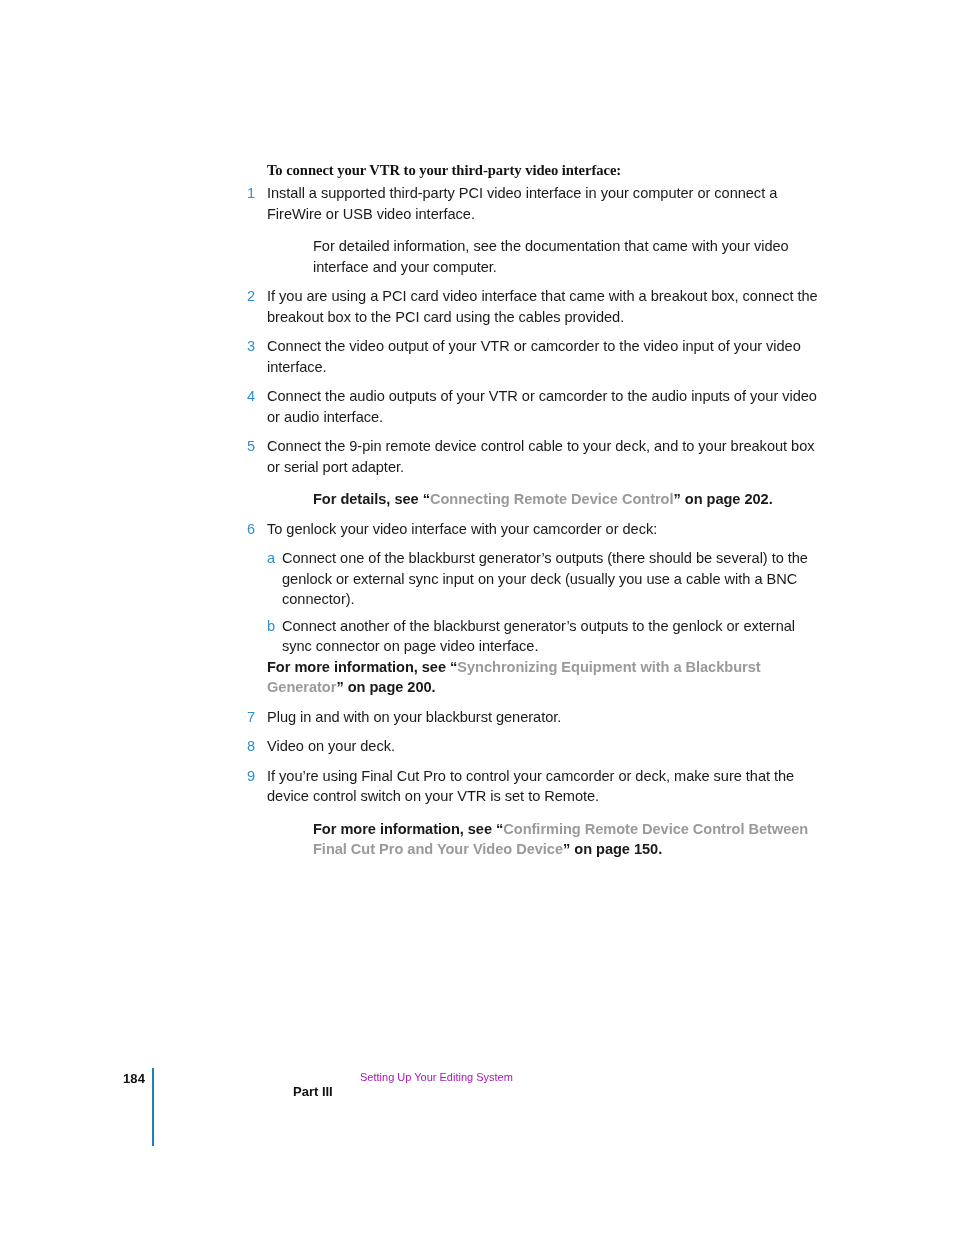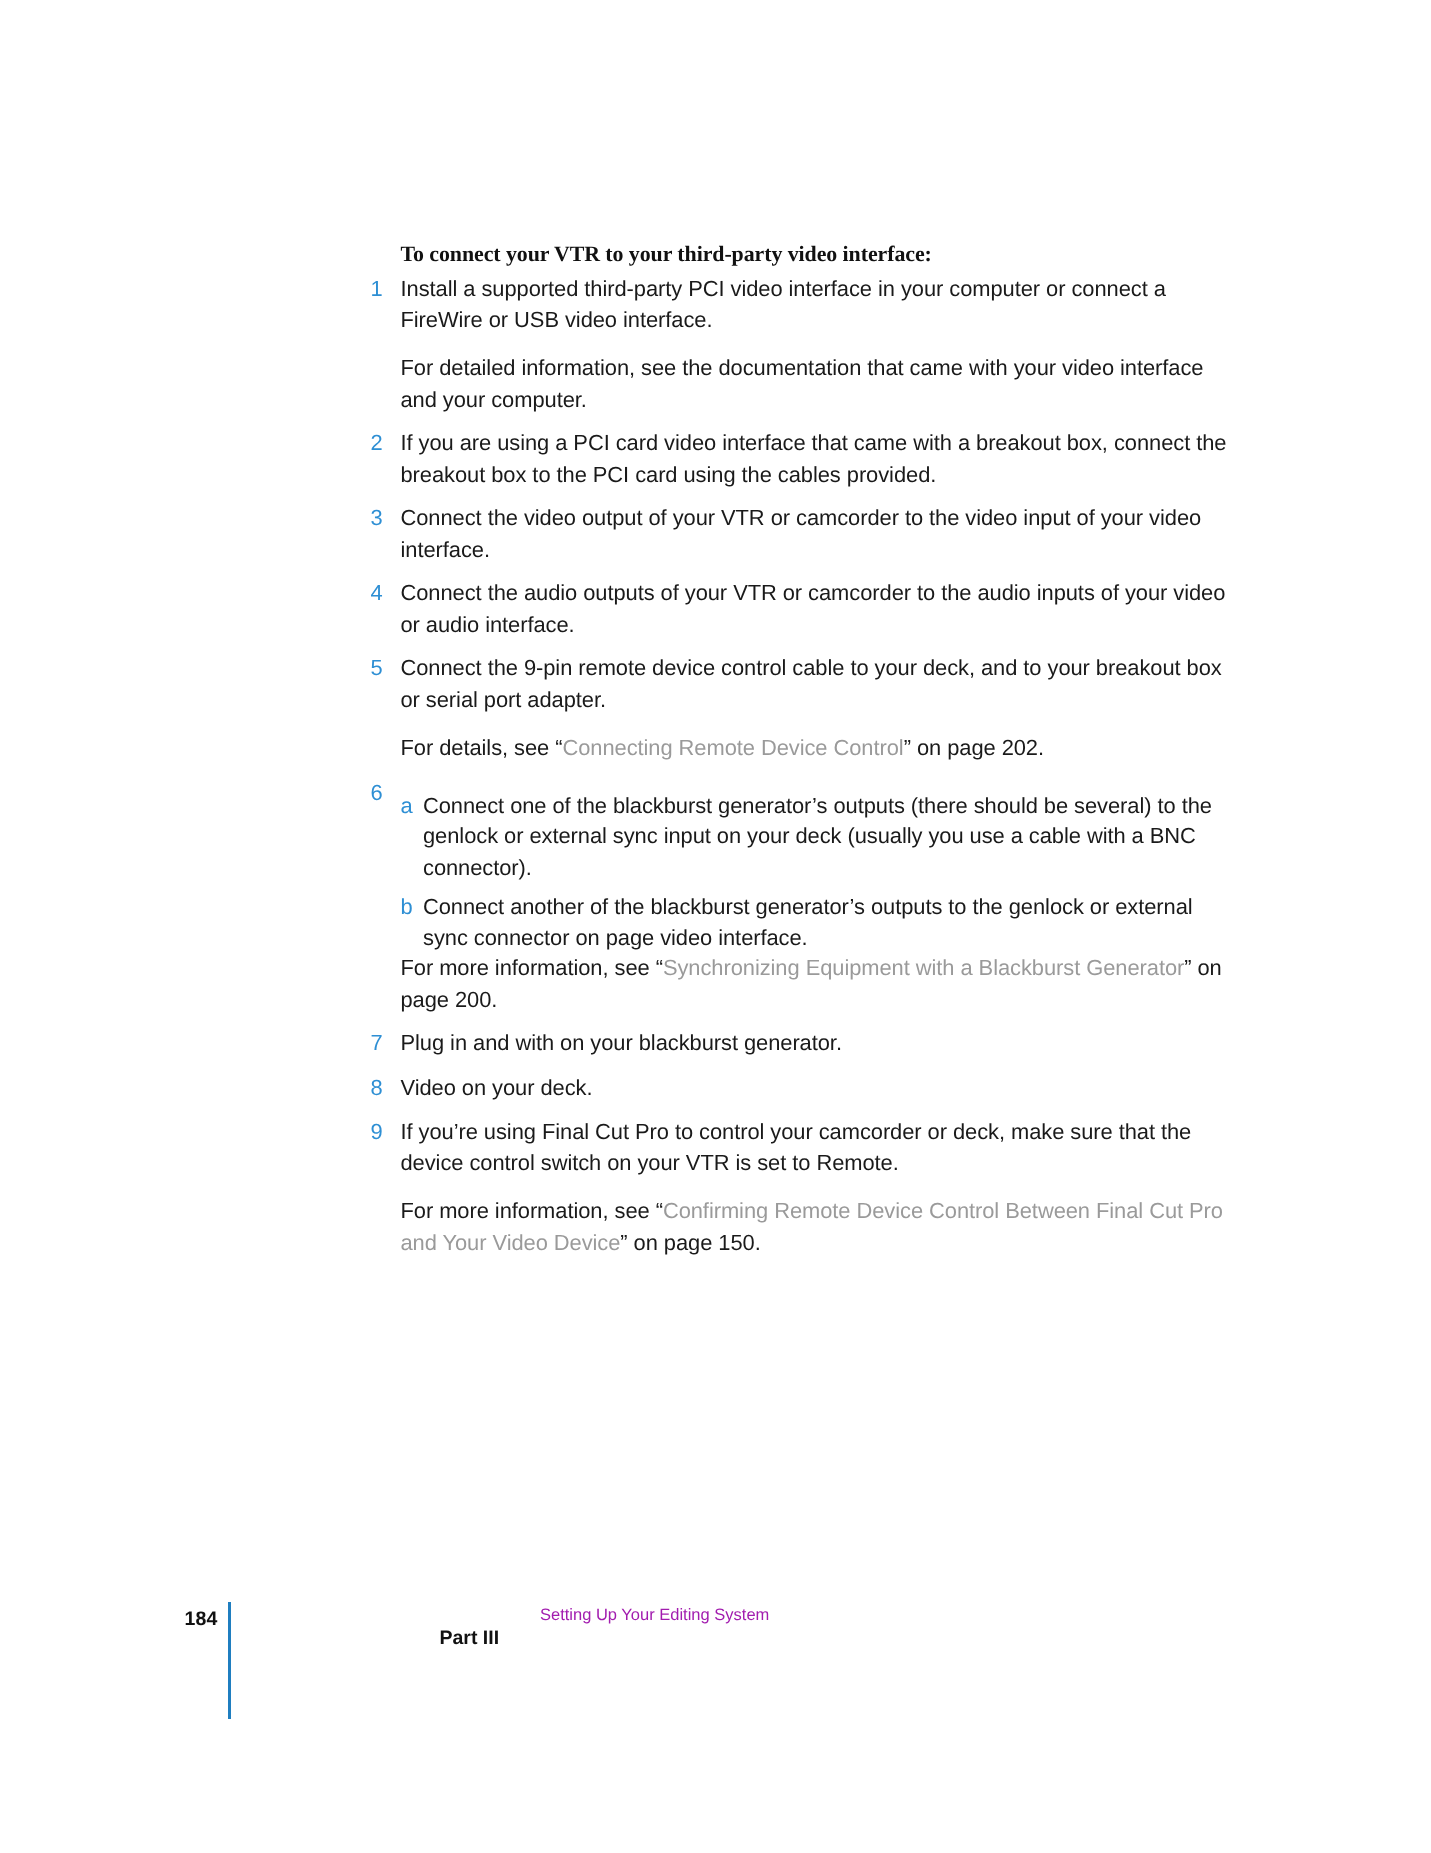--- a/index.html
+++ b/index.html
@@ -63,38 +63,40 @@
     line-height: 20.5px;
     color: #1a1a1a;
     letter-spacing: -0.04px;
   }
 
   .step-body p {
     margin: 0;
   }
   .step-body p + p {
     margin-top: 12px;
+    margin-left: 46px;
   }
 
   
   .substeps {
     margin-top: 9px;
   }
   .substep {
     display: flex;
     align-items: flex-start;
     margin-top: 6px;
   }
   .substep:first-child { margin-top: 0; }
   .substep .marker {
     width: 15px;
     flex: 0 0 15px;
   }
   .note {
     margin-top: 12px;
+    font-weight: bold;
   }
 
   
   .xref {
     color: #9a9a9a;
   }
 
   
   .footer {
     position: absolute;
@@ -176,20 +178,21 @@
         <div class="step">
           <div class="marker">5</div>
           <div class="step-body">
             <p>Connect the 9-pin remote device control cable to your deck, and to your breakout box or serial port adapter.</p>
             <p class="note"><span>For details, see “</span><span class="xref">Connecting Remote Device Control</span><span>” on page 202.</span></p>
           </div>
         </div>
         <div class="step">
           <div class="marker">6</div>
           <div class="step-body">
+            <p>To genlock your video interface with your camcorder or deck:</p>
             <div class="substeps">
               <div class="substep">
                 <div class="marker">a</div>
                 <div class="step-body">
                   <p>Connect one of the blackburst generator’s outputs (there should be several) to the genlock or external sync input on your deck (usually you use a cable with a BNC connector).</p>
                 </div>
               </div>
               <div class="substep">
                 <div class="marker">b</div>
                 <div class="step-body">

